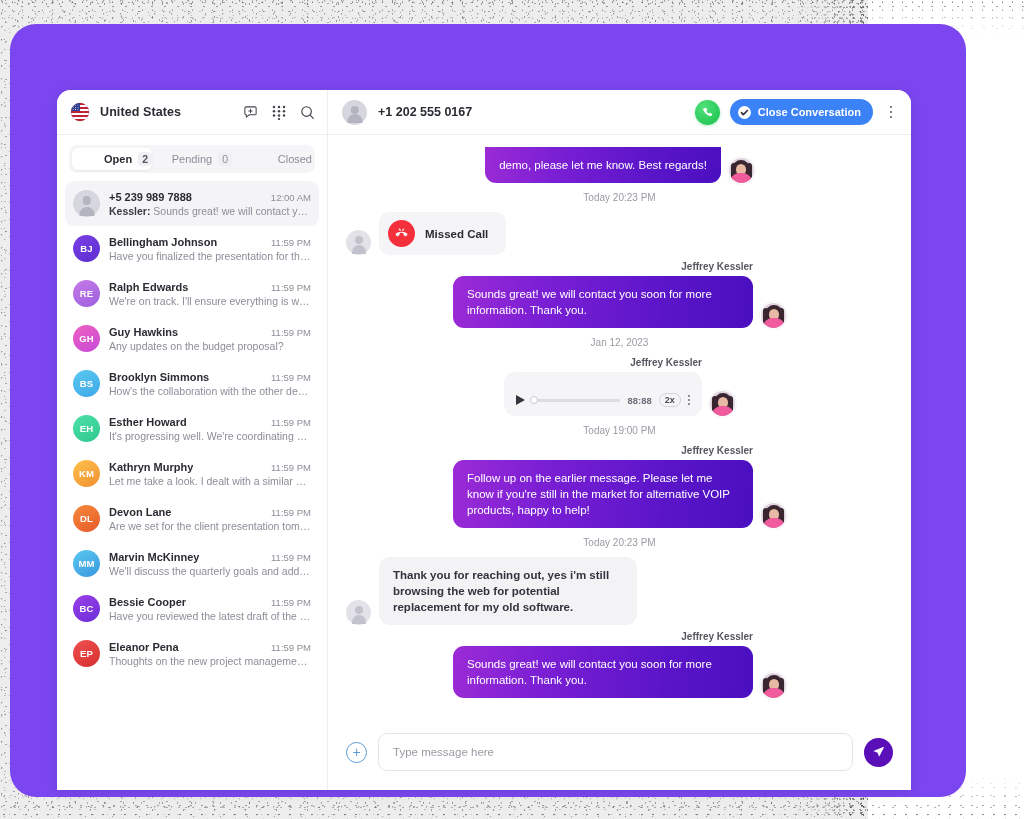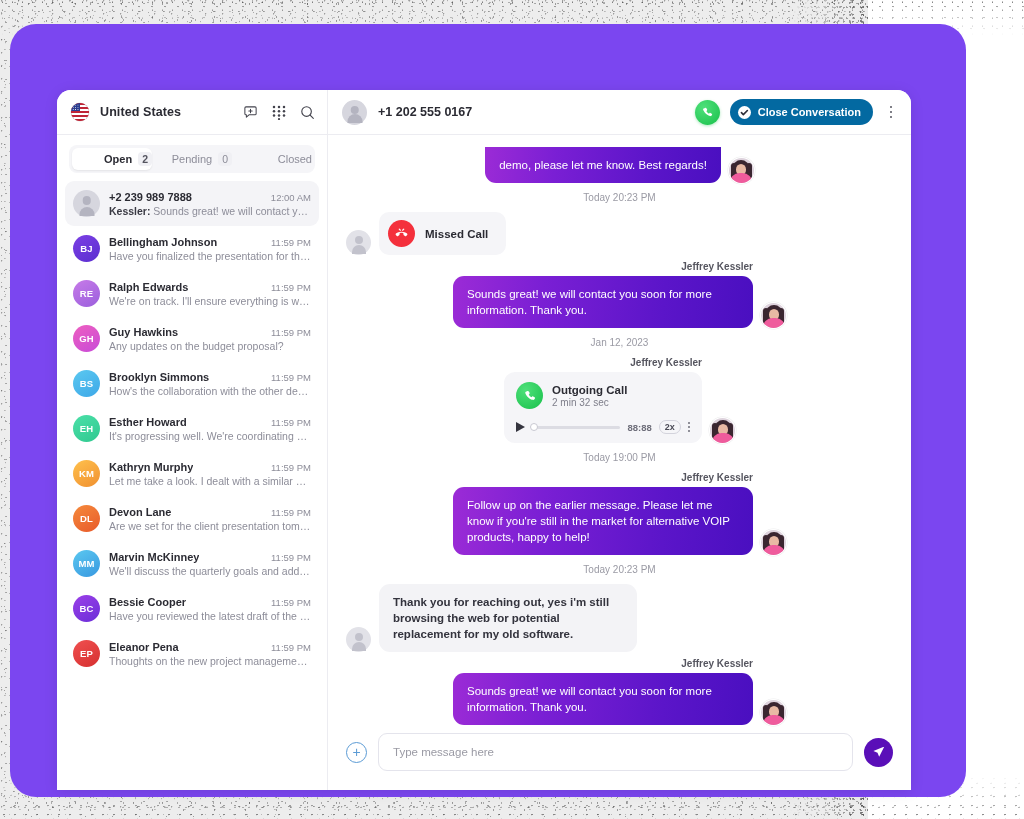--- a/index.html
+++ b/index.html
@@ -260,21 +260,21 @@
   }
   .call-btn {
     width: 25px; height: 25px; border-radius: 50%;
     background: radial-gradient(circle at 35% 30%, #4fe07a, #18c04a);
     display: flex; align-items: center; justify-content: center;
     cursor: pointer;
     box-shadow: 0 1px 3px rgba(24,192,74,.35);
   }
   .close-conv {
     display: flex; align-items: center; gap: 7px;
-    background: #0369a1; color: #fff;
+    background: #3b82f6; color: #fff;
     height: 26px; padding: 0 12px 0 8px;
     border-radius: 14px;
     font-size: 11px; font-weight: 600;
     cursor: pointer;
     white-space: nowrap;
   }
   .check-circle {
     width: 13px; height: 13px; border-radius: 50%;
     background: #fff; flex: none;
     display: flex; align-items: center; justify-content: center;
@@ -532,21 +532,21 @@
               <span>Closed</span>
             </div>
           </div>
       </div>
 
       <div id="conv-list">
           <div class="conv selected">
             <div class="av generic"></div>
             <div class="conv-body">
               <div class="conv-top">
-                <div class="conv-name">+2 239 989 7888</div>
+                <div class="conv-name">+5 239 989 7888</div>
                 <div class="conv-time">12:00 AM</div>
               </div>
               <div class="conv-prev"><b>Kessler:</b><span> Sounds great! we will contact you s…</span></div>
             </div>
           </div>
           <div class="conv">
             <div class="av" style="background: linear-gradient(150deg, rgb(123, 63, 228), rgb(91, 47, 208));">
               <span>BJ</span>
             </div>
             <div class="conv-body">
@@ -735,31 +735,20 @@
               <div class="hair3"></div>
               <div class="face"></div>
               <div class="body"></div>
             </div>
           </div>
           <div class="day-sep">Jan 12, 2023</div>
           <div class="row out" style="margin-top: 6px;">
             <div class="msg-group">
               <div class="sender">Jeffrey Kessler</div>
               <div class="call-card">
-                <div class="call-card-top">
-                  <div class="call-ico">
-                    <svg width="14" height="14" viewBox="0 0 16 16">
-                      <path d="M5.2 2.4c.5-.3 1.1-.1 1.4.4l.9 1.6c.25.45.13 1-.28 1.3l-.7.5a6.6 6.6 0 003.3 3.3l.5-.7c.3-.4.85-.53 1.3-.28l1.6.9c.5.3.7.9.4 1.4l-.6 1c-.3.5-.9.75-1.45.6C8.3 12.6 3.4 7.7 2.6 4.45c-.15-.55.1-1.15.6-1.45l2-.6z" fill="#ffffff"></path>
-                    </svg>
-                  </div>
-                  <div>
-                    <div class="call-title">Outgoing Call</div>
-                    <div class="call-sub">2 min 32 sec</div>
-                  </div>
-                </div>
                 <div class="player">
                   <div class="play-tri"></div>
                   <div class="track">
                     <div class="knob"></div>
                   </div>
                   <div class="tcode">88:88</div>
                   <div class="speed">2x</div>
                   <div class="dots-v">
                     <i></i>
                     <i></i>

